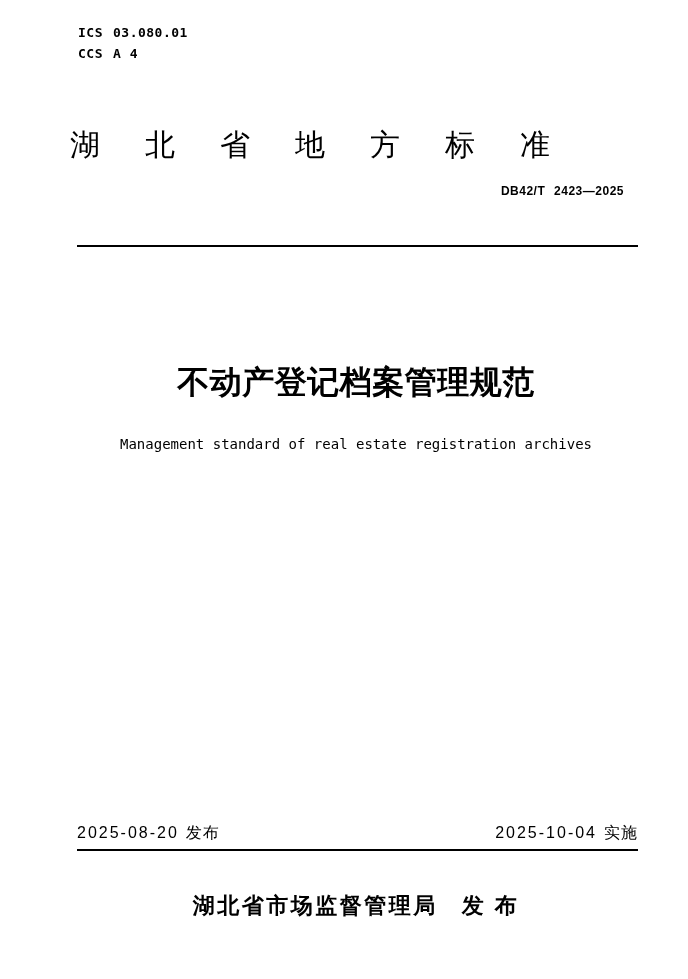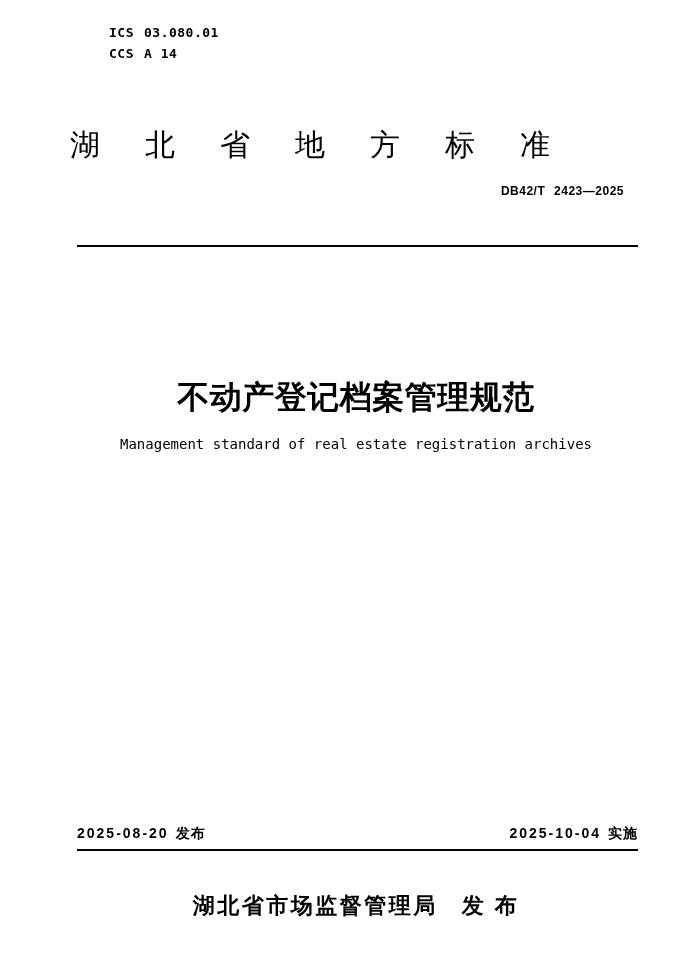--- a/index.html
+++ b/index.html
@@ -15,21 +15,20 @@
     background: #ffffff;
     overflow: hidden;
     margin: 0 auto;
   }
 
   
   .ics-block {
     position: absolute;
     left: 78px;
     top: 22px;
-    margin-left: 31px;
   }
   .code-line {
     display: flex;
     gap: 10px;
     font-family: "DejaVu Sans Mono", "Liberation Mono", monospace;
     font-size: 13px;
     font-weight: bold;
     line-height: 21px;
     letter-spacing: 0.5px;
   }
@@ -79,21 +78,21 @@
     background: #000000;
   }
   .rule-top { top: 245px; }
   .rule-bottom { top: 849px; }
 
   
   .title-zh {
     position: absolute;
     left: 75px;
     width: 562px;
-    top: 377px;
+    top: 362px;
     text-align: center;
     font-size: 32px;
     line-height: 40px;
     font-weight: 600;
     letter-spacing: 0.5px;
     white-space: nowrap;
   }
   .title-en {
     position: absolute;
     left: 75px;
@@ -114,22 +113,22 @@
     width: 561px;
     top: 821px;
     display: flex;
     justify-content: space-between;
     align-items: baseline;
   }
   .date-group {
     display: flex;
     gap: 7px;
     align-items: center;
-    font-size: 14px;
-    font-weight: 700;
+    font-size: 16px;
+    font-weight: 400;
     line-height: 24px;
   }
   .date-value { letter-spacing: 2px; }
   .date-label { letter-spacing: 1px; }
 
   
   .issuer-row {
     position: absolute;
     left: 75px;
     width: 562px;
@@ -150,21 +149,21 @@
 
 <div class="page">
 
   <div class="ics-block">
     <div class="code-line">
       <span>ICS</span>
       <span>03.080.01</span>
     </div>
     <div class="code-line">
       <span>CCS</span>
-      <span>A 14</span>
+      <span>A 4</span>
     </div>
   </div>
 
 
   <div class="standard-type">湖北省地方标准</div>
 
   <div class="standard-number">DB42/T 2423—2025</div>
 
   <div class="rule rule-top"></div>
 

